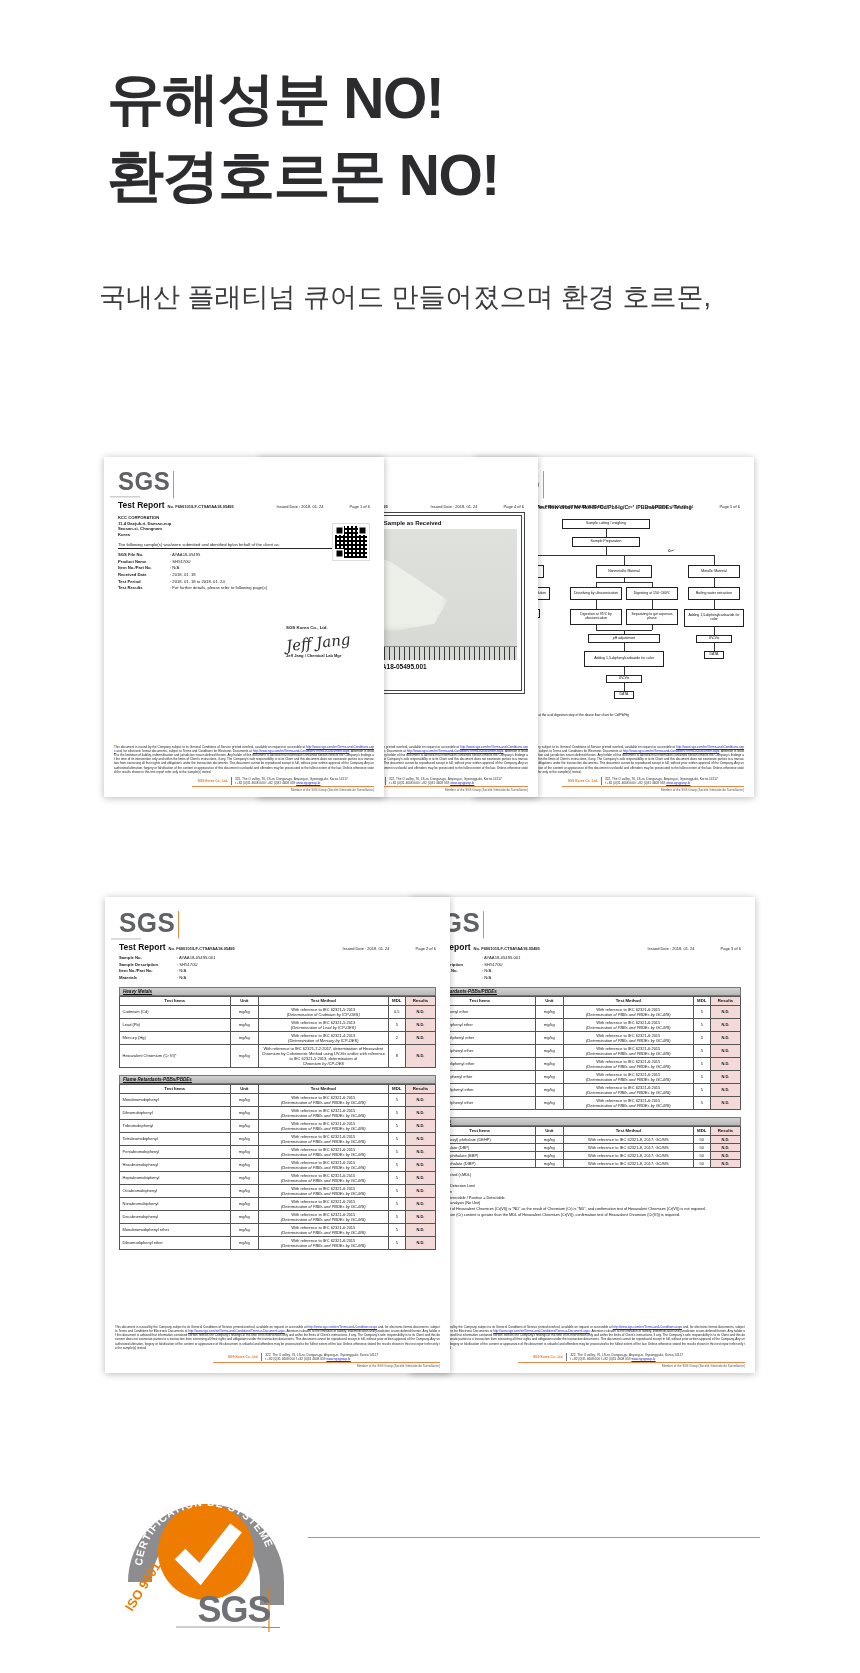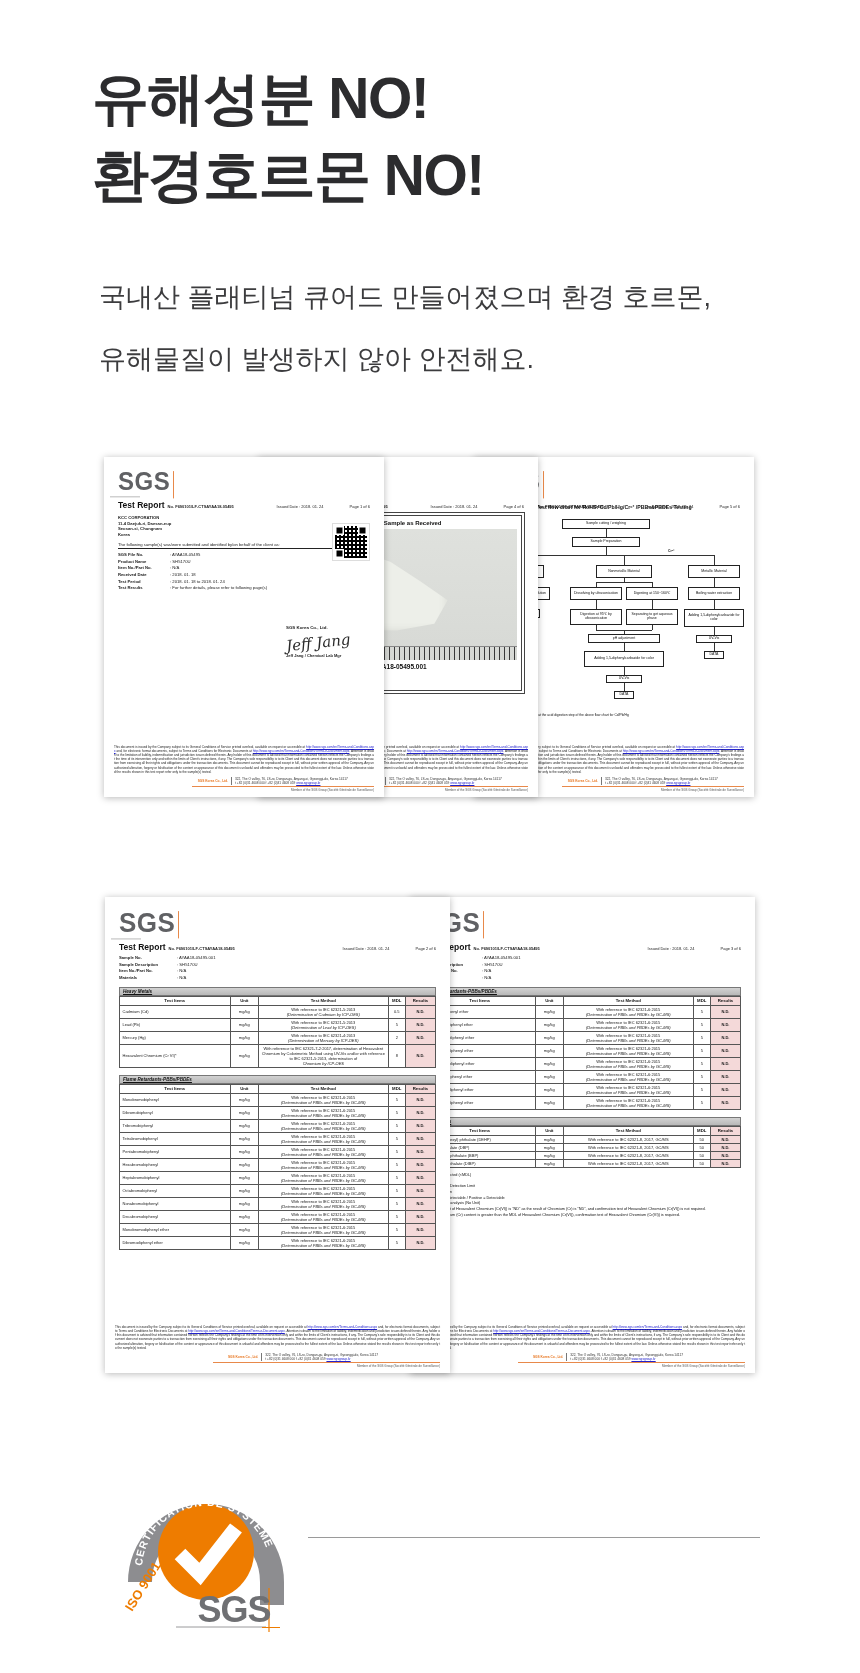--- a/index.html
+++ b/index.html
@@ -1,20 +1,20 @@
 <!DOCTYPE html>
 <html><head>
 <meta charset="utf-8">
 <style>
   html,body{margin:0;padding:0;background:#fff;}
   *{box-sizing:border-box;}
   .canvas{position:relative;width:860px;height:1673px;background:#fff;overflow:hidden;
           font-family:"Liberation Sans",sans-serif;color:#222;}
   
-  .hero-title{position:absolute;left:92px;top:60px;font-size:57px;font-weight:900;
+  .hero-title{position:absolute;left:107px;top:60px;font-size:57px;font-weight:900;
               line-height:77px;letter-spacing:-1.5px;color:#2c2c2e;}
   .hero-sub{position:absolute;left:99px;top:266px;font-size:27px;line-height:62px;color:#3c3c3e;}
   
   .docrow{position:absolute;}
   .row1{left:104px;top:457px;width:650px;height:340px;}
   .row2{left:105px;top:897px;width:650px;height:476px;}
   .doc{position:absolute;background:#fff;box-shadow:0 1px 7px rgba(0,0,0,.28);overflow:hidden;}
   .row1 .doc{width:280px;height:340px;top:0;}
   .row2 .doc{width:345px;height:476px;top:0;}
   .d-p1{left:0;z-index:3;}
@@ -108,21 +108,20 @@
 <body>
 
 <div class="canvas">
 
   <div class="hero-title">
     <div>유해성분 NO!</div>
     <div>환경호르몬 NO!</div>
   </div>
   <div class="hero-sub">
     <div>국내산 플래티넘 큐어드 만들어졌으며 환경 호르몬,</div>
-    <div>유해물질이 발생하지 않아 안전해요.</div>
   </div>
 
   <div class="docrow row1">
 
     <div class="doc d-p5">
       <div class="docpad">
         <div class="doclogo"><span>SGS</span><i class="lg-tick-v"></i><i class="lg-tick-h"></i></div>
         <div class="dochead">
           <span class="dh-title">Test Report</span>
           <span class="dh-no"><span>No.</span> <span>F690101/LF-CTSAYAA18-05495</span></span>

